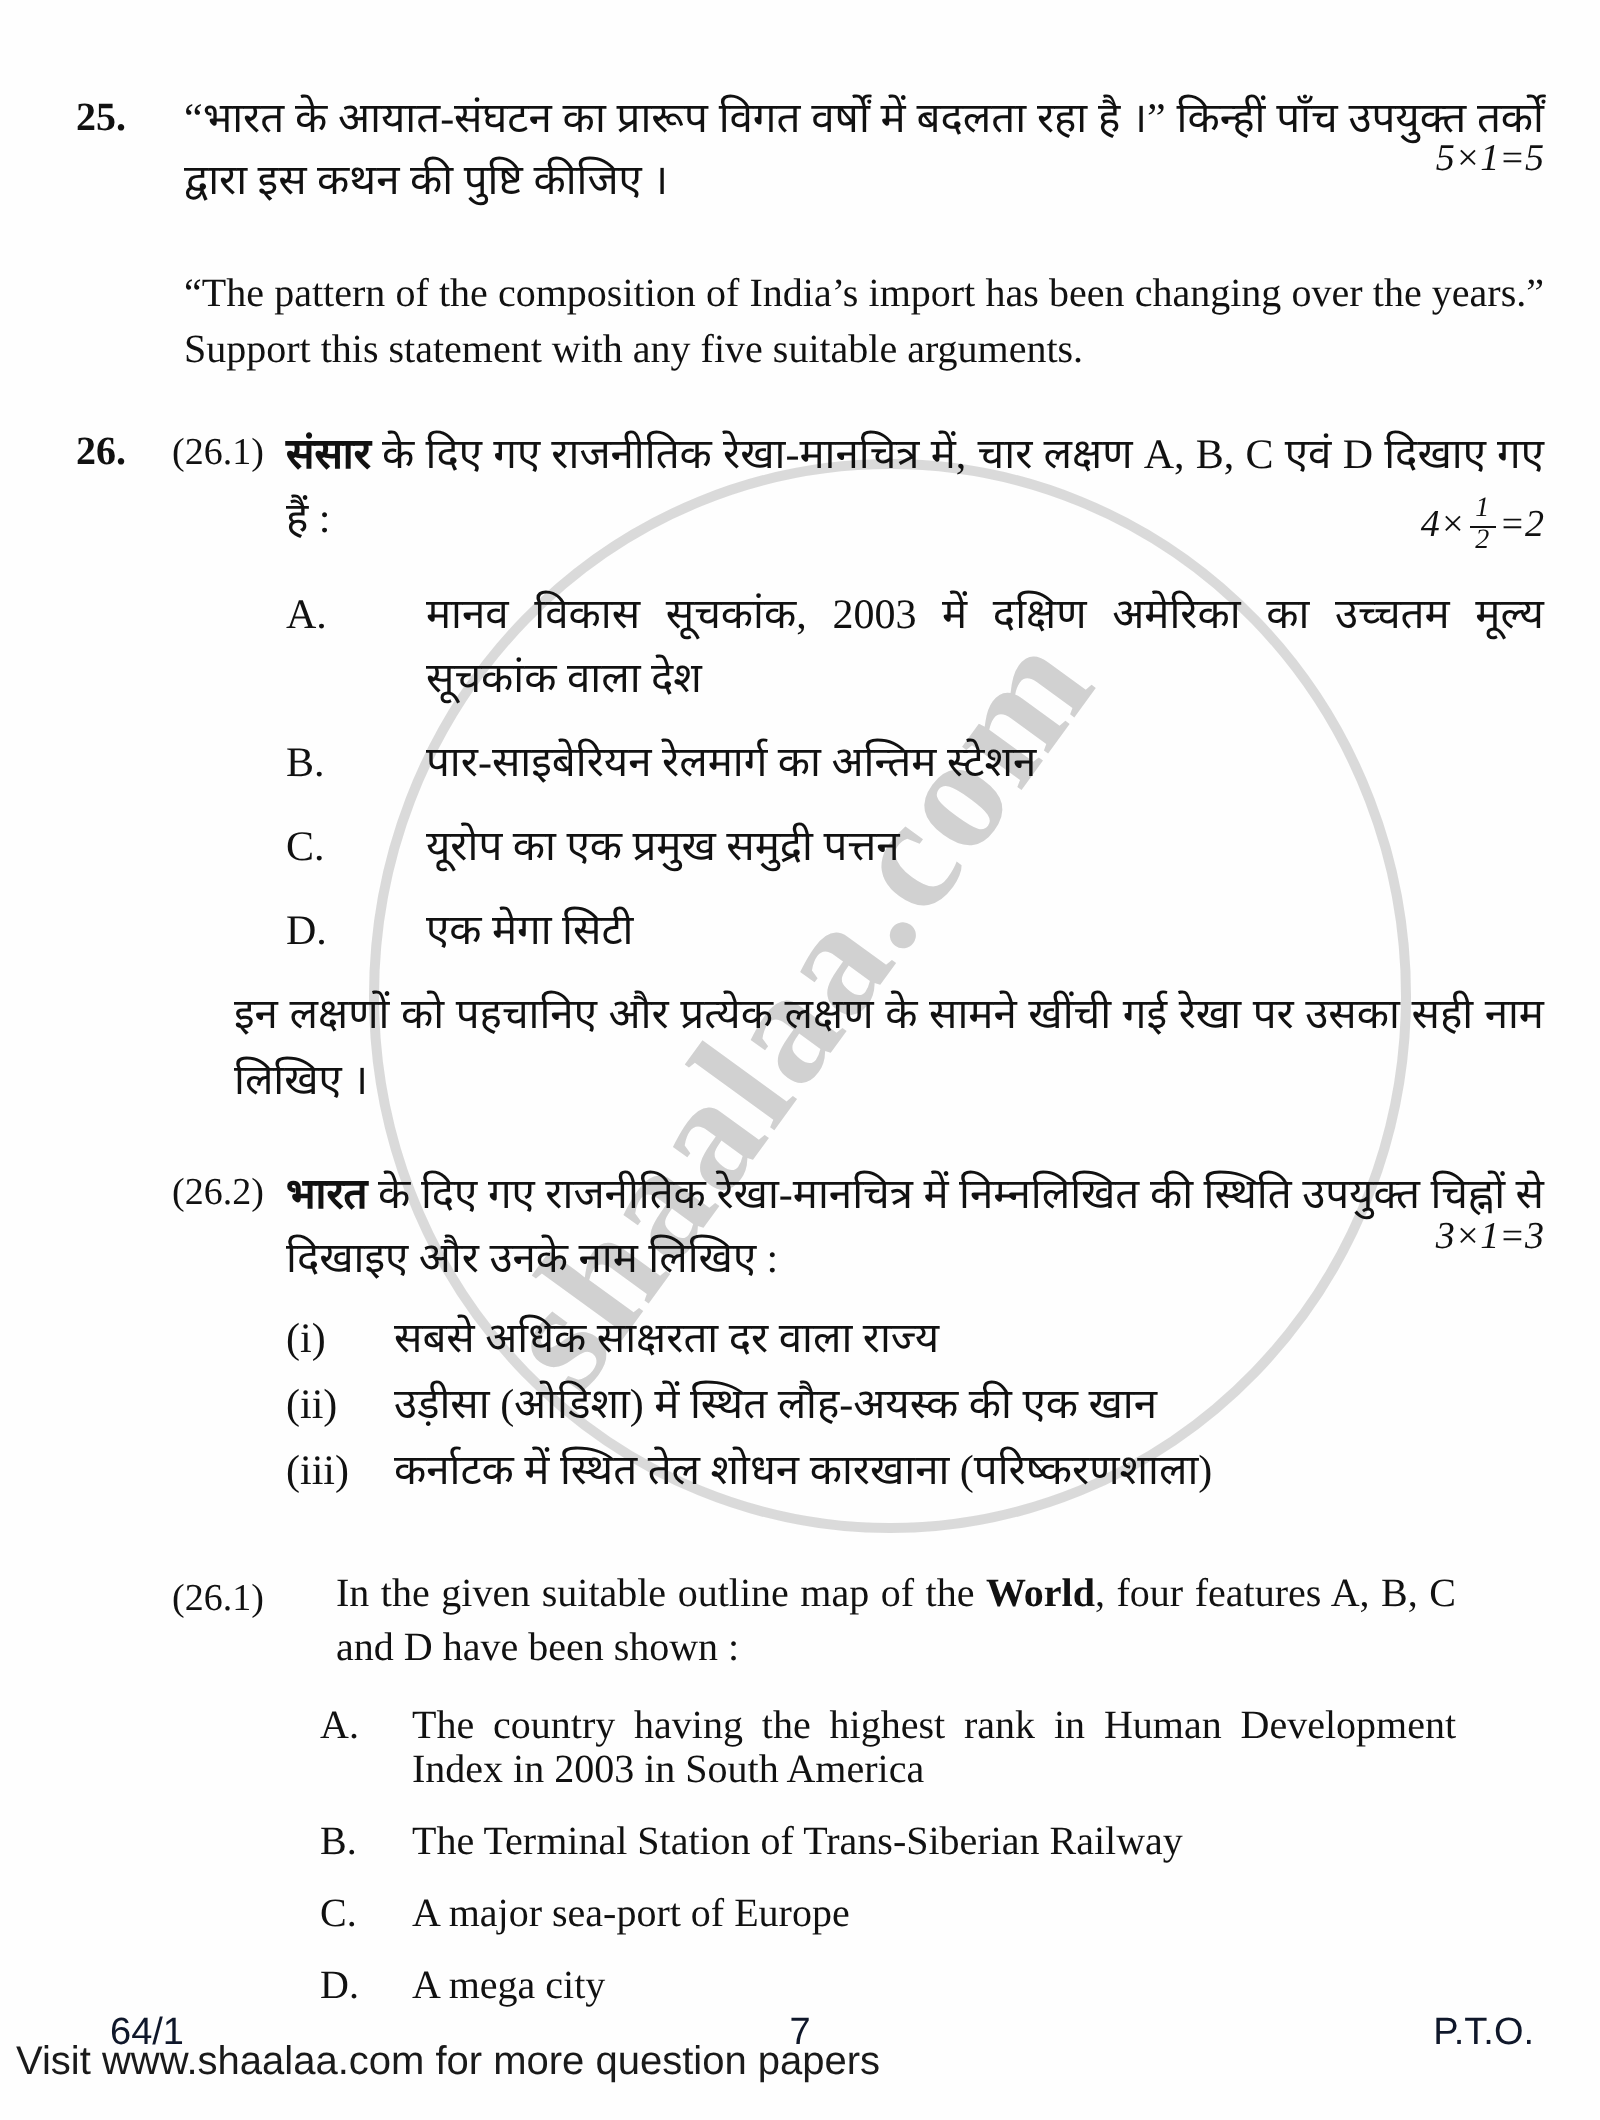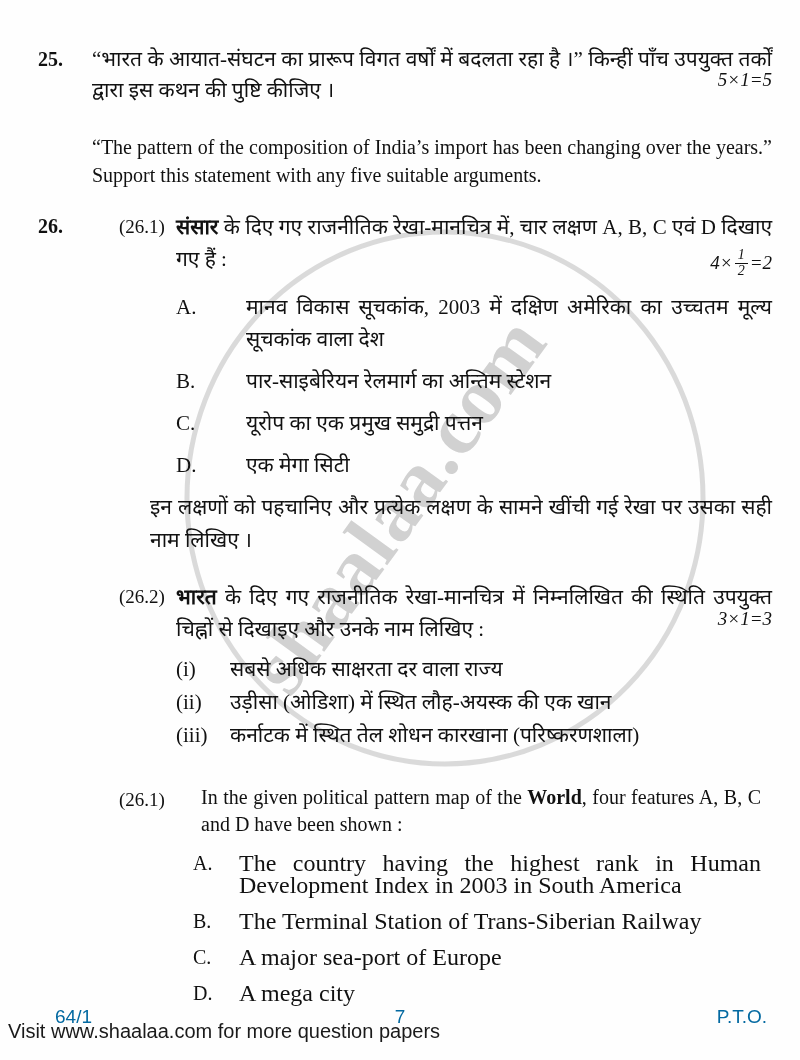--- a/index.html
+++ b/index.html
@@ -40,21 +40,21 @@
     position: absolute;
     right: 0; bottom: 15px;
     font-style: italic;
     font-size: 19px;
     line-height: 22px;
     white-space: nowrap;
   }
   .en { font-size: 20px; line-height: 28px; text-align: justify; }
   .q25-en { margin-top: 27px; }
 
-  .q26 { margin-top: 22px; gap: 33px; }
+  .q26 { margin-top: 22px; }
   .subq { display: flex; }
   .sublabel {
     width: 68px;
     flex: 0 0 68px;
     font-size: 19px;
     line-height: 32px;
     text-align: center;
   }
   .subbody { flex: 1 1 auto; min-width: 0; position: relative; }
   .hi2 { font-size: 21px; line-height: 32px; text-align: justify; }
@@ -83,31 +83,31 @@
   .i-item { display: flex; }
   .i-item .marker { flex: 0 0 42px; width: 42px; font-size: 21px; line-height: 33px; }
   .i-item .itext { flex: 1 1 auto; font-size: 21px; line-height: 33px; margin-left: 12px; }
 
   .subq-en { margin-top: 32px; }
   .en-body { margin-left: 25px; width: 560px; }
   .en-intro { font-size: 20px; line-height: 27px; text-align: justify; }
   .en-list { margin-top: 14px; }
   .en-item { display: flex; margin-left: -8px; margin-bottom: 14px; }
   .en-item .marker { flex: 0 0 46px; width: 46px; font-size: 20px; line-height: 22px; }
-  .en-item .itext { flex: 1 1 auto; font-size: 24px; line-height: 22px; text-align: justify; }
+  .en-item .itext { flex: 1 1 auto; font-size: 20px; line-height: 22px; text-align: justify; }
   .en-outro { margin-top: 18px; font-size: 20px; line-height: 26px; text-align: justify; }
 
   .b { font-weight: bold; }
 
   .footer-left, .footer-center, .footer-right {
     position: absolute;
     z-index: 1;
     font-family: "Liberation Sans", sans-serif;
     font-size: 19px;
-    color: #0369a1;
+    color: #0f172a;
   }
   .footer-left  { left: 55px;  top: 1006px; }
   .footer-center{ left: 0; right: 0; top: 1006px; text-align: center; }
   .footer-right { right: 33px; top: 1006px; }
 
   .overlay-banner {
     position: absolute;
     z-index: 2;
     left: 8px;
     top: 1020px;
@@ -204,21 +204,21 @@
               </div>
             </div>
           </div>
         </div>
 
         <div class="subq subq-en">
           <div class="sublabel">(26.1)</div>
           <div class="subbody">
             <div class="en-body">
               <div class="en-intro">
-                <span>In the given political pattern map of the </span><span class="b">World</span><span>, four features A, B, C and D have been shown :</span>
+                <span>In the given suitable outline map of the </span><span class="b">World</span><span>, four features A, B, C and D have been shown :</span>
               </div>
               <div class="en-list">
                 <div class="en-item">
                   <div class="marker">A.</div>
                   <div class="itext">The country having the highest rank in Human Development Index in 2003 in South America</div>
                 </div>
                 <div class="en-item">
                   <div class="marker">B.</div>
                   <div class="itext">The Terminal Station of Trans-Siberian Railway</div>
                 </div>

